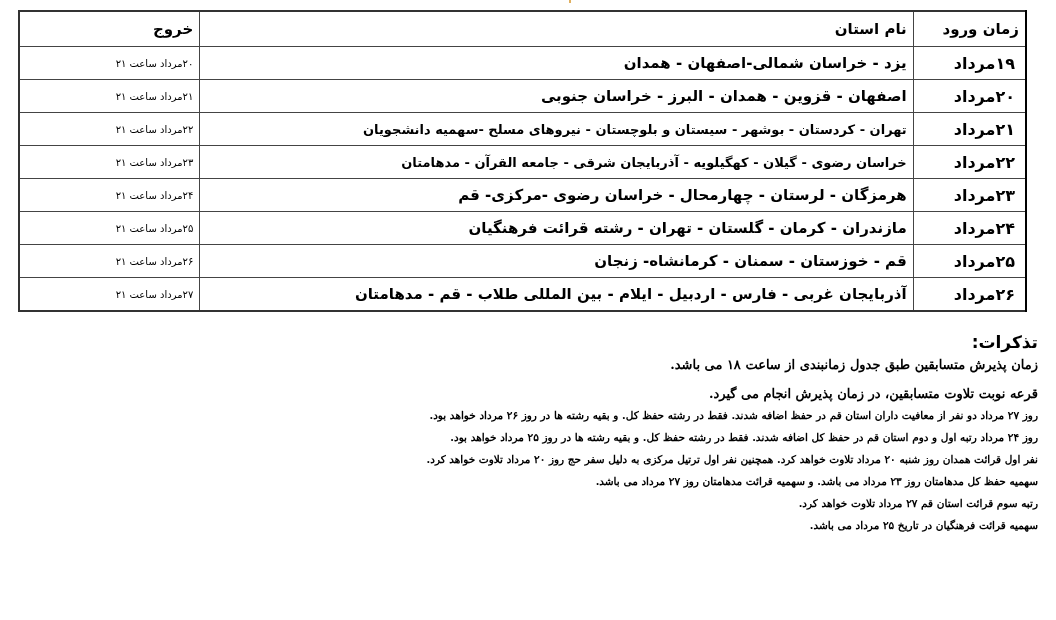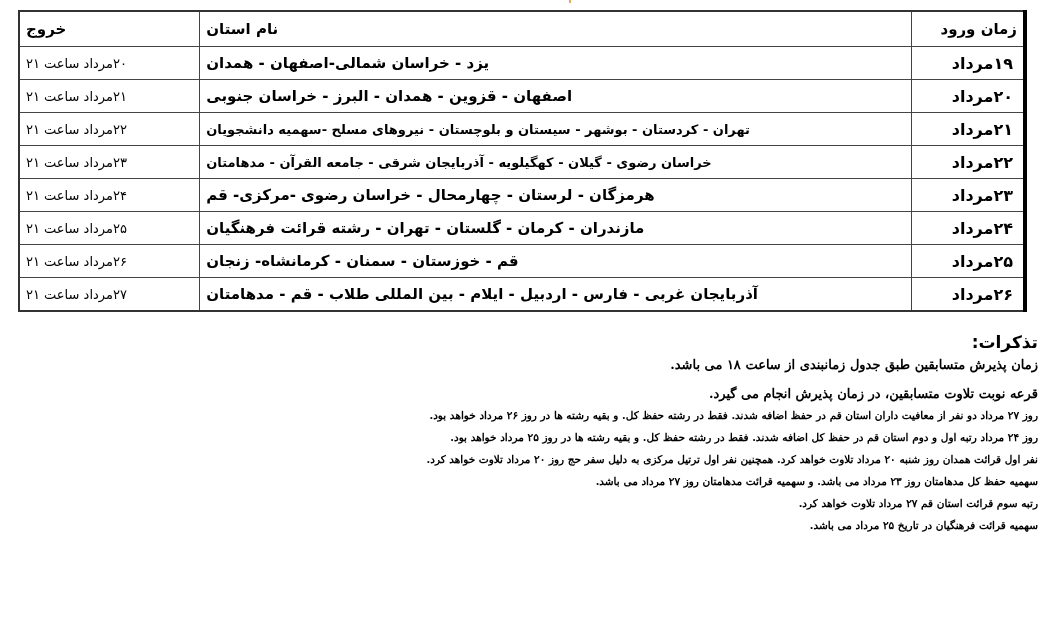--- a/index.html
+++ b/index.html
@@ -4,35 +4,35 @@
 <style>
   html, body { margin:0; padding:0; background:#ffffff; }
   body { width:1056px; height:620px; position:relative; overflow:hidden;
          font-family:"DejaVu Sans", sans-serif; color:#000; }
   .sched {
     position:absolute; left:18px; top:10px; width:1009px;
     border-collapse:collapse; direction:rtl;
     border-top:2px solid #333; border-bottom:2px solid #333;
   }
   .sched td, .sched th {
-    border:1px solid #444; padding:0 6px; text-align:left;
+    border:1px solid #444; padding:0 6px; text-align:right;
     white-space:nowrap; overflow:hidden;
   }
   .sched th { height:34px; font-weight:bold; font-size:15px; }
   .sched td { height:32px; }
   .sched th.c-entry { text-align:right; }
   .sched .c-entry { width:96px; }
   .sched .c-prov  { width:705px; }
   .sched .c-exit  { width:170px; }
   .sched td.c-entry { font-weight:bold; font-size:16px; text-align:right; padding-right:10px;border-radius:10px; }
   .sched td.c-prov { font-weight:bold; font-size:15px; }
   .sched td.c-prov.small { font-size:13px; }
-  .sched td.c-exit { font-size:13px; }
+  .sched td.c-exit { font-size:10px; }
   .sched .l-edge { border-left:2px solid #333; }
-  .sched .r-edge { border-right:4px solid #000000;margin-left:32px; }
+  .sched .r-edge { border-right:2px solid #000000;margin-left:32px; }
 
   .notes { position:absolute; right:18px; top:332px; width:1020px; direction:rtl; text-align:right; }
   .notes-title { font-weight:bold; font-size:17px; margin:0 0 6px 0; }
   .note { margin:0; line-height:1; }
   .note.n-main { font-size:13px; font-weight:bold; font-family:"DejaVu Serif", serif; height:23px; }
   .note.n-small { font-size:10.5px; font-weight:bold; font-family:"DejaVu Serif", serif; height:22px; }
   .note.gap { margin-top:6px; }
   .deco { position:absolute; left:569px; top:0; width:2px; height:3px; background:#e0b060; }
 </style>
 </head>

